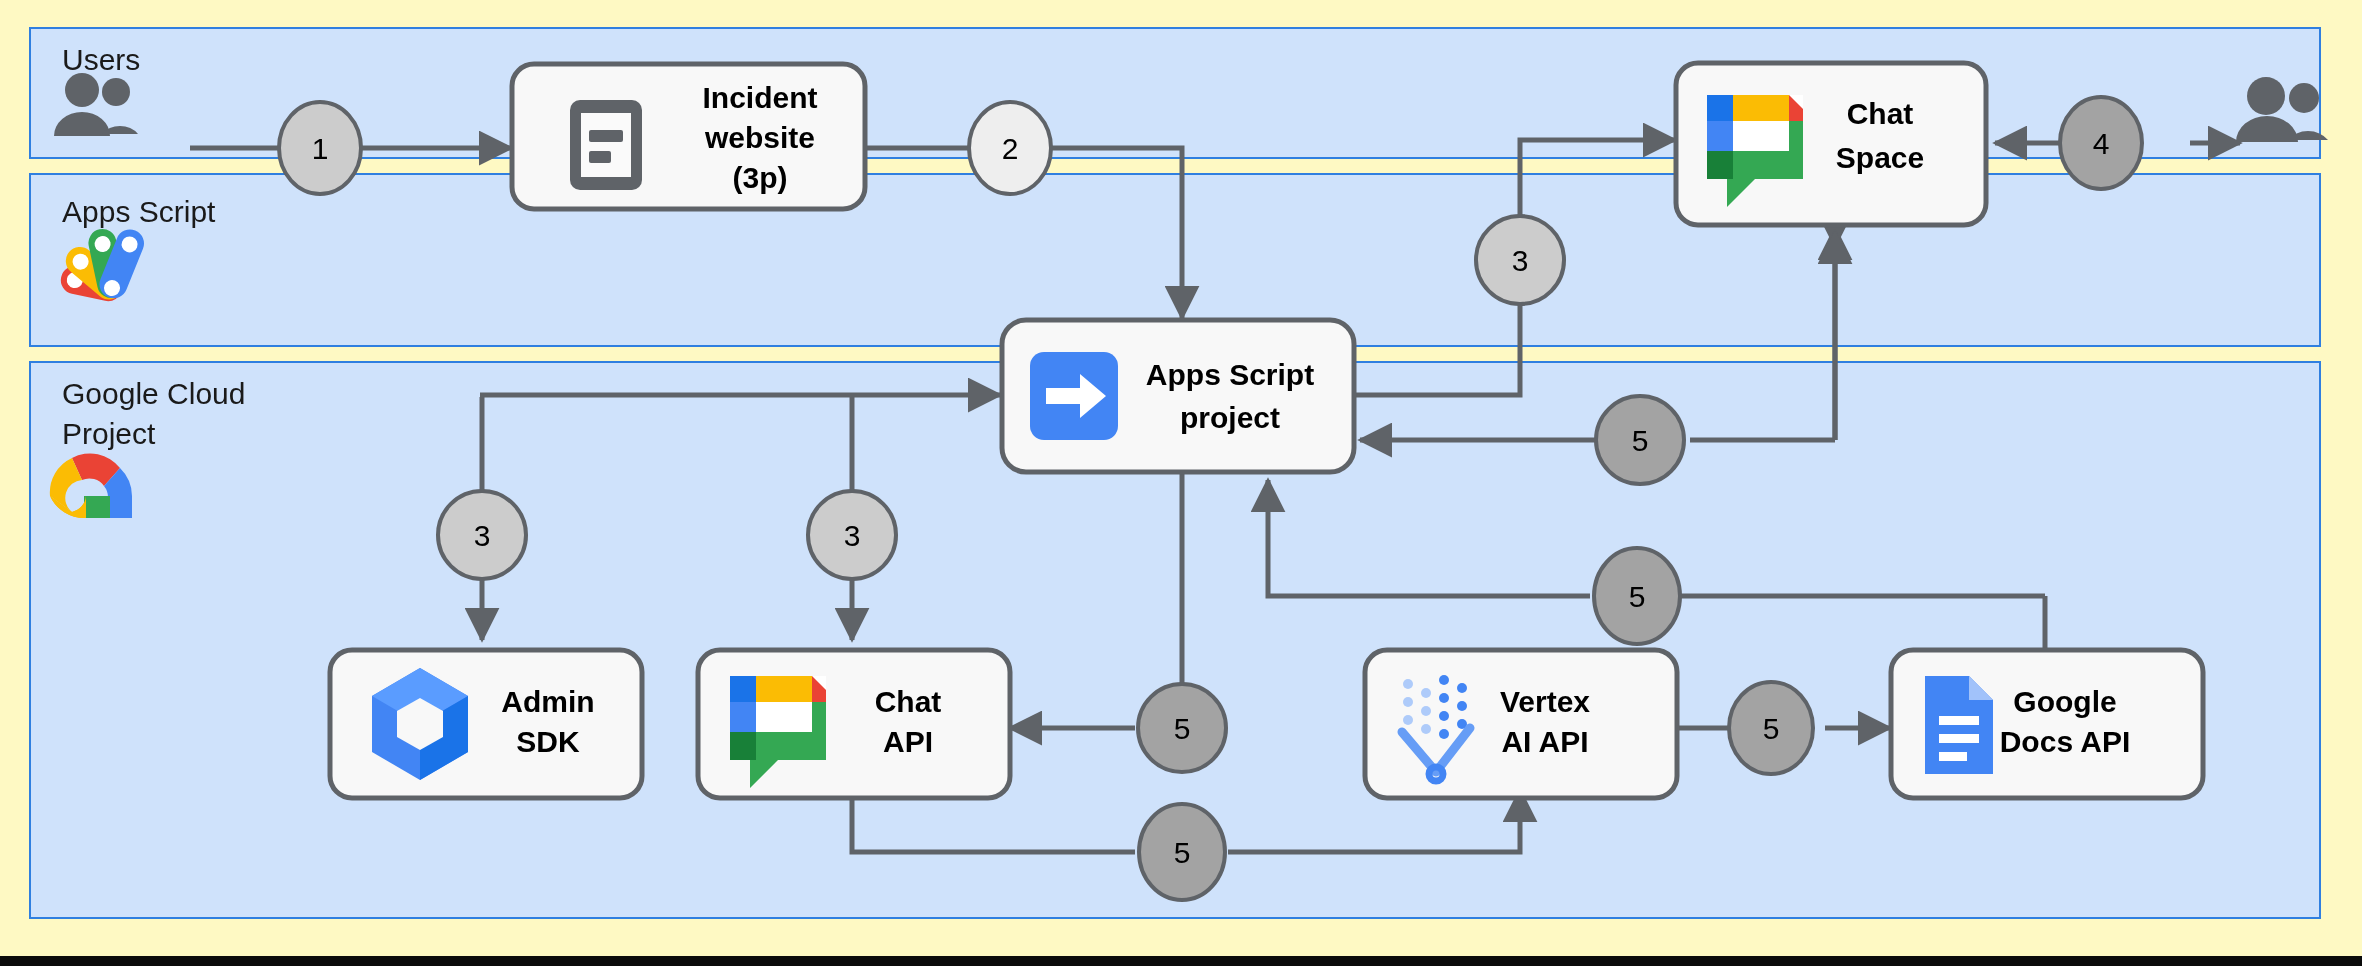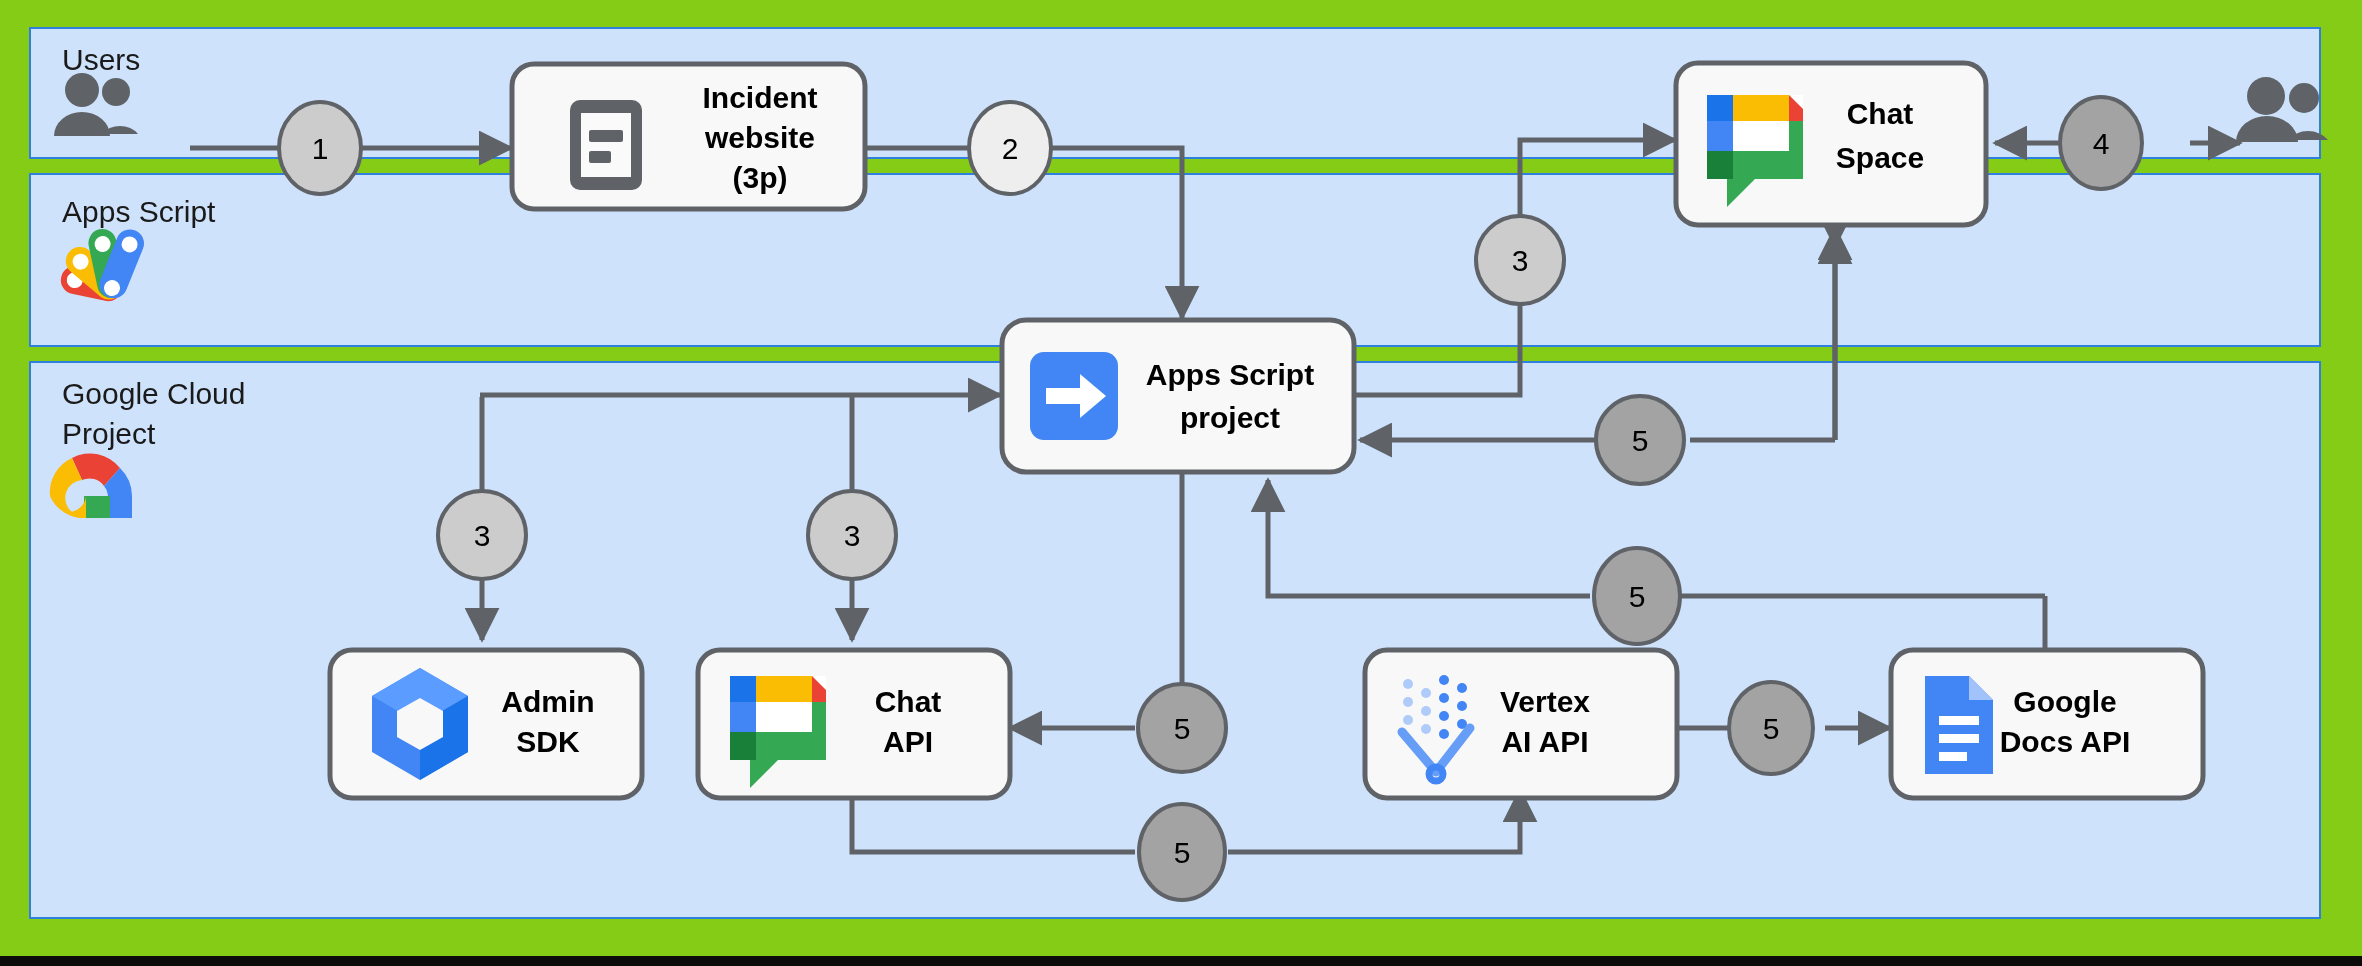--- a/index.html
+++ b/index.html
@@ -1,17 +1,17 @@
 <!DOCTYPE html>
 <html><head>
 <meta charset="utf-8">
 <style>
   html,body{margin:0;padding:0;background:#ffffff;}
   body{font-family:"Liberation Sans","DejaVu Sans",sans-serif;}
-  #stage{position:relative;width:2362px;height:966px;background:#84cc16;overflow:hidden;}
+  #stage{position:relative;width:2362px;height:966px;background:#fef9c3;overflow:hidden;}
   #stage::after{content:"";position:absolute;left:0;right:0;bottom:0;height:10px;background:#0b0b0b;}
   .canvas{position:absolute;inset:0;}
   svg{display:block;}
   .panel-label{font-size:30px;fill:#1a1a1a;font-family:"Liberation Sans","DejaVu Sans",sans-serif;}
   .node-label{font-size:30px;font-weight:bold;fill:#000;font-family:"Liberation Sans","DejaVu Sans",sans-serif;text-anchor:middle;}
   .step-num{font-size:30px;fill:#000;font-family:"Liberation Sans","DejaVu Sans",sans-serif;text-anchor:middle;dominant-baseline:central;}
 </style>
 </head>
 <body>
 

